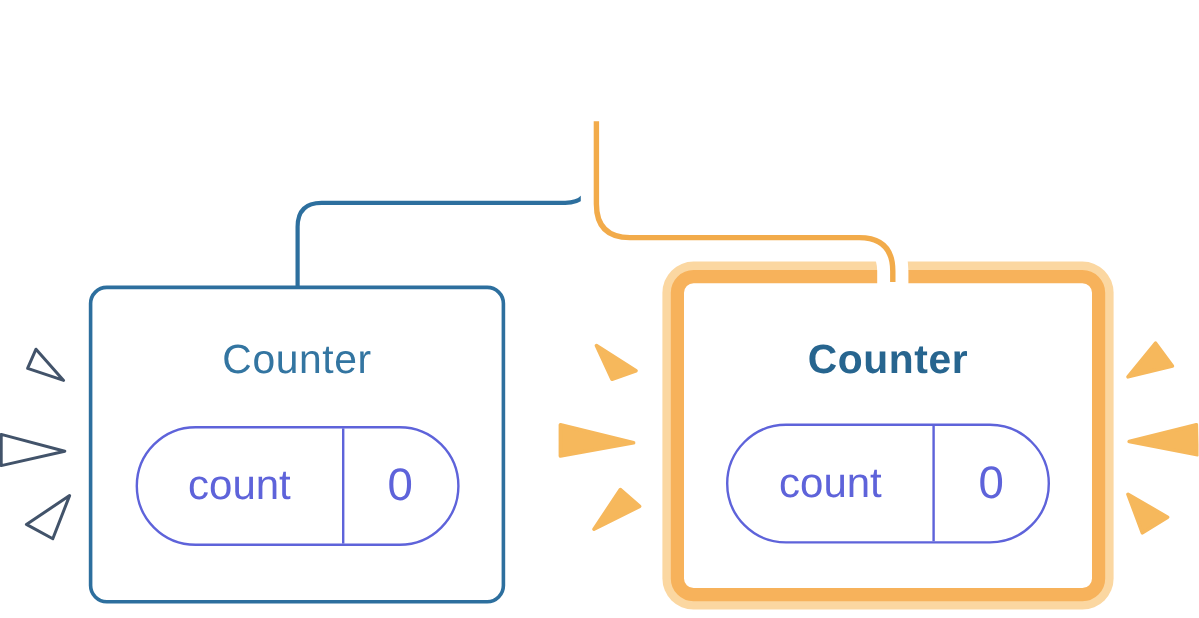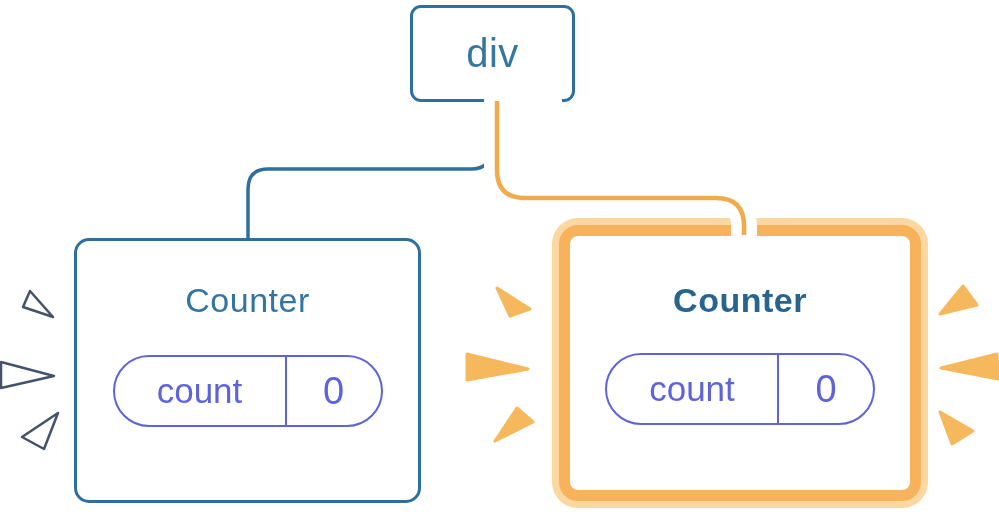--- a/index.html
+++ b/index.html
@@ -36,42 +36,39 @@
     background:#ffffff;border:11px solid #f7b25b;border-radius:19px;
     box-sizing:border-box;
   }
   .card-right .card-title{
     position:absolute;left:0;top:63px;width:100%;text-align:center;
     font-size:34px;font-weight:700;color:#27658f;letter-spacing:0.5px;
   }
   .card-right .pill{position:absolute;left:50%;top:135px;transform:translateX(-50%);}
   
   .pill{
-    display:flex;width:270px;height:72px;box-sizing:border-box;
+    display:flex;width:270px;height:100px;box-sizing:border-box;
     border:2.5px solid #5e63da;border-radius:54px;background:#ffffff;
   }
   .pill-name{
     width:172px;display:flex;align-items:center;justify-content:center;
     border-right:2.5px solid #5e63da;font-size:35px;color:#5e63da;box-sizing:border-box;
   }
   .pill-value{
     flex:1;display:flex;align-items:center;justify-content:center;
     font-size:38px;color:#5e63da;
   }
   
   .overlay{position:absolute;left:0;top:0;z-index:3;pointer-events:none;}
 </style>
 </head>
 <body>
 
 <div class="stage">
 
-  <div class="root-node">
-    <span class="label">div</span>
-  </div>
 
   <div class="card-left">
     <div class="card-title">Counter</div>
     <div class="pill">
       <div class="pill-name">count</div>
       <div class="pill-value">0</div>
     </div>
   </div>
 
   <div class="card-right">

